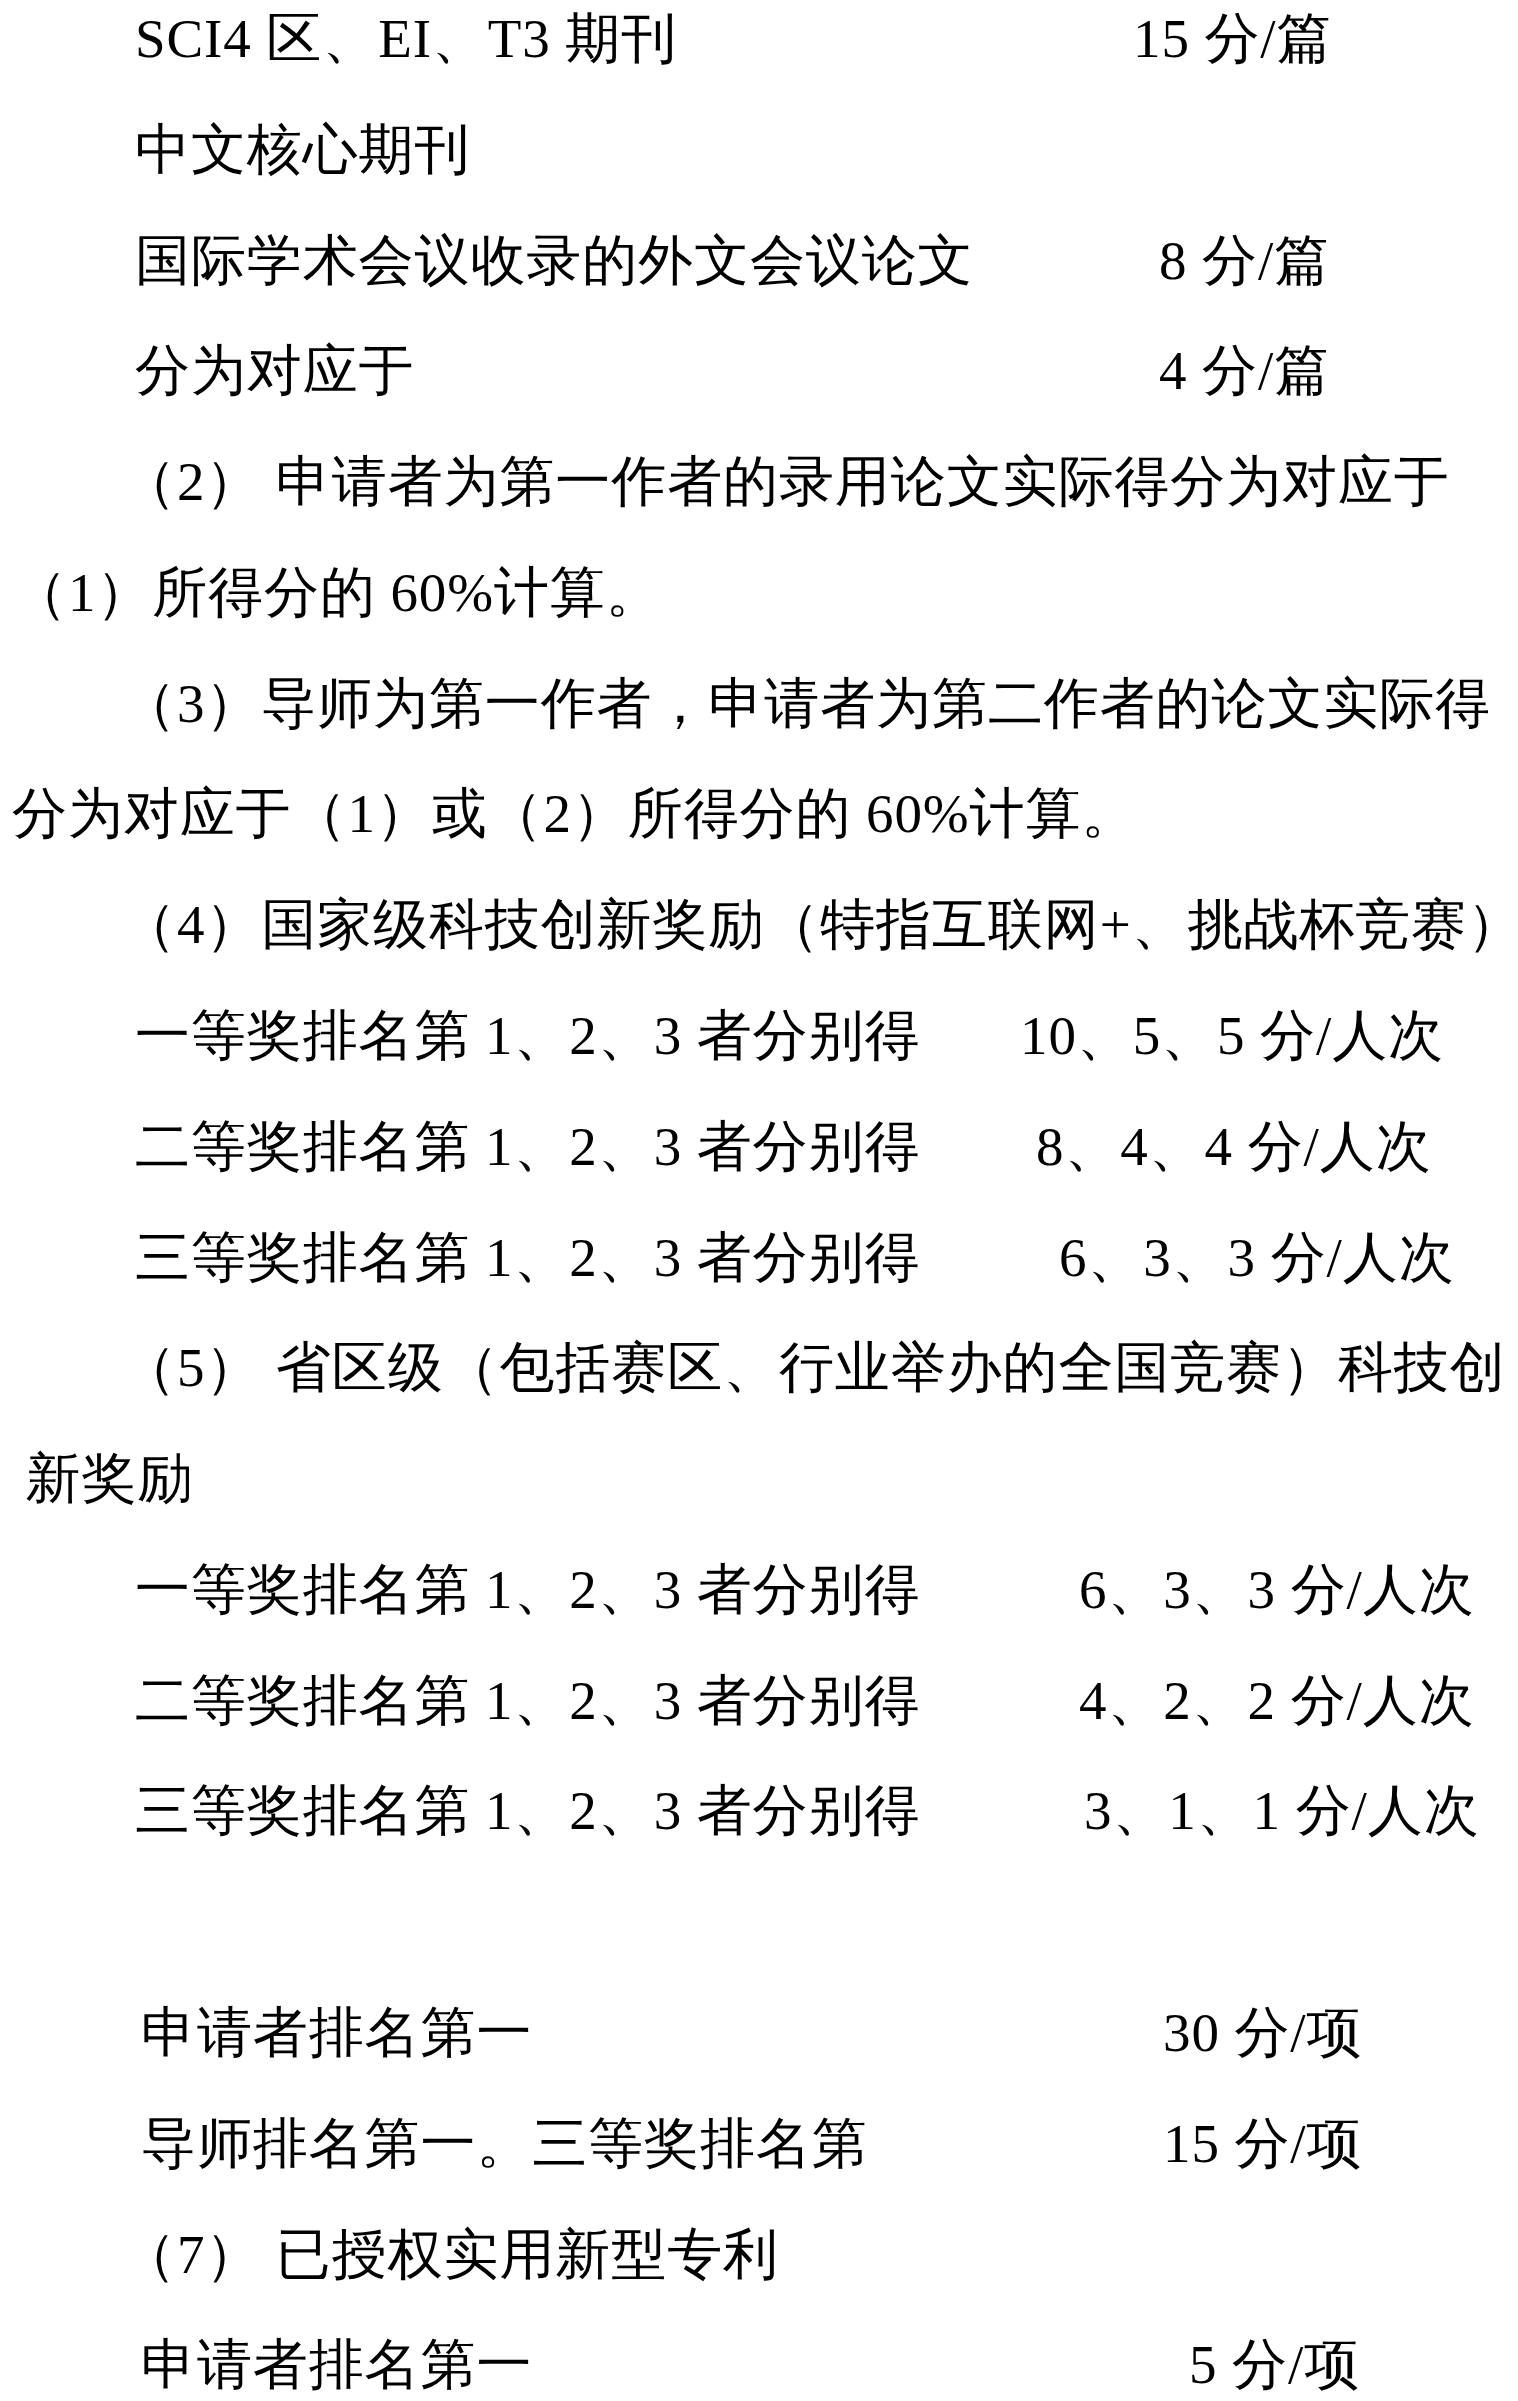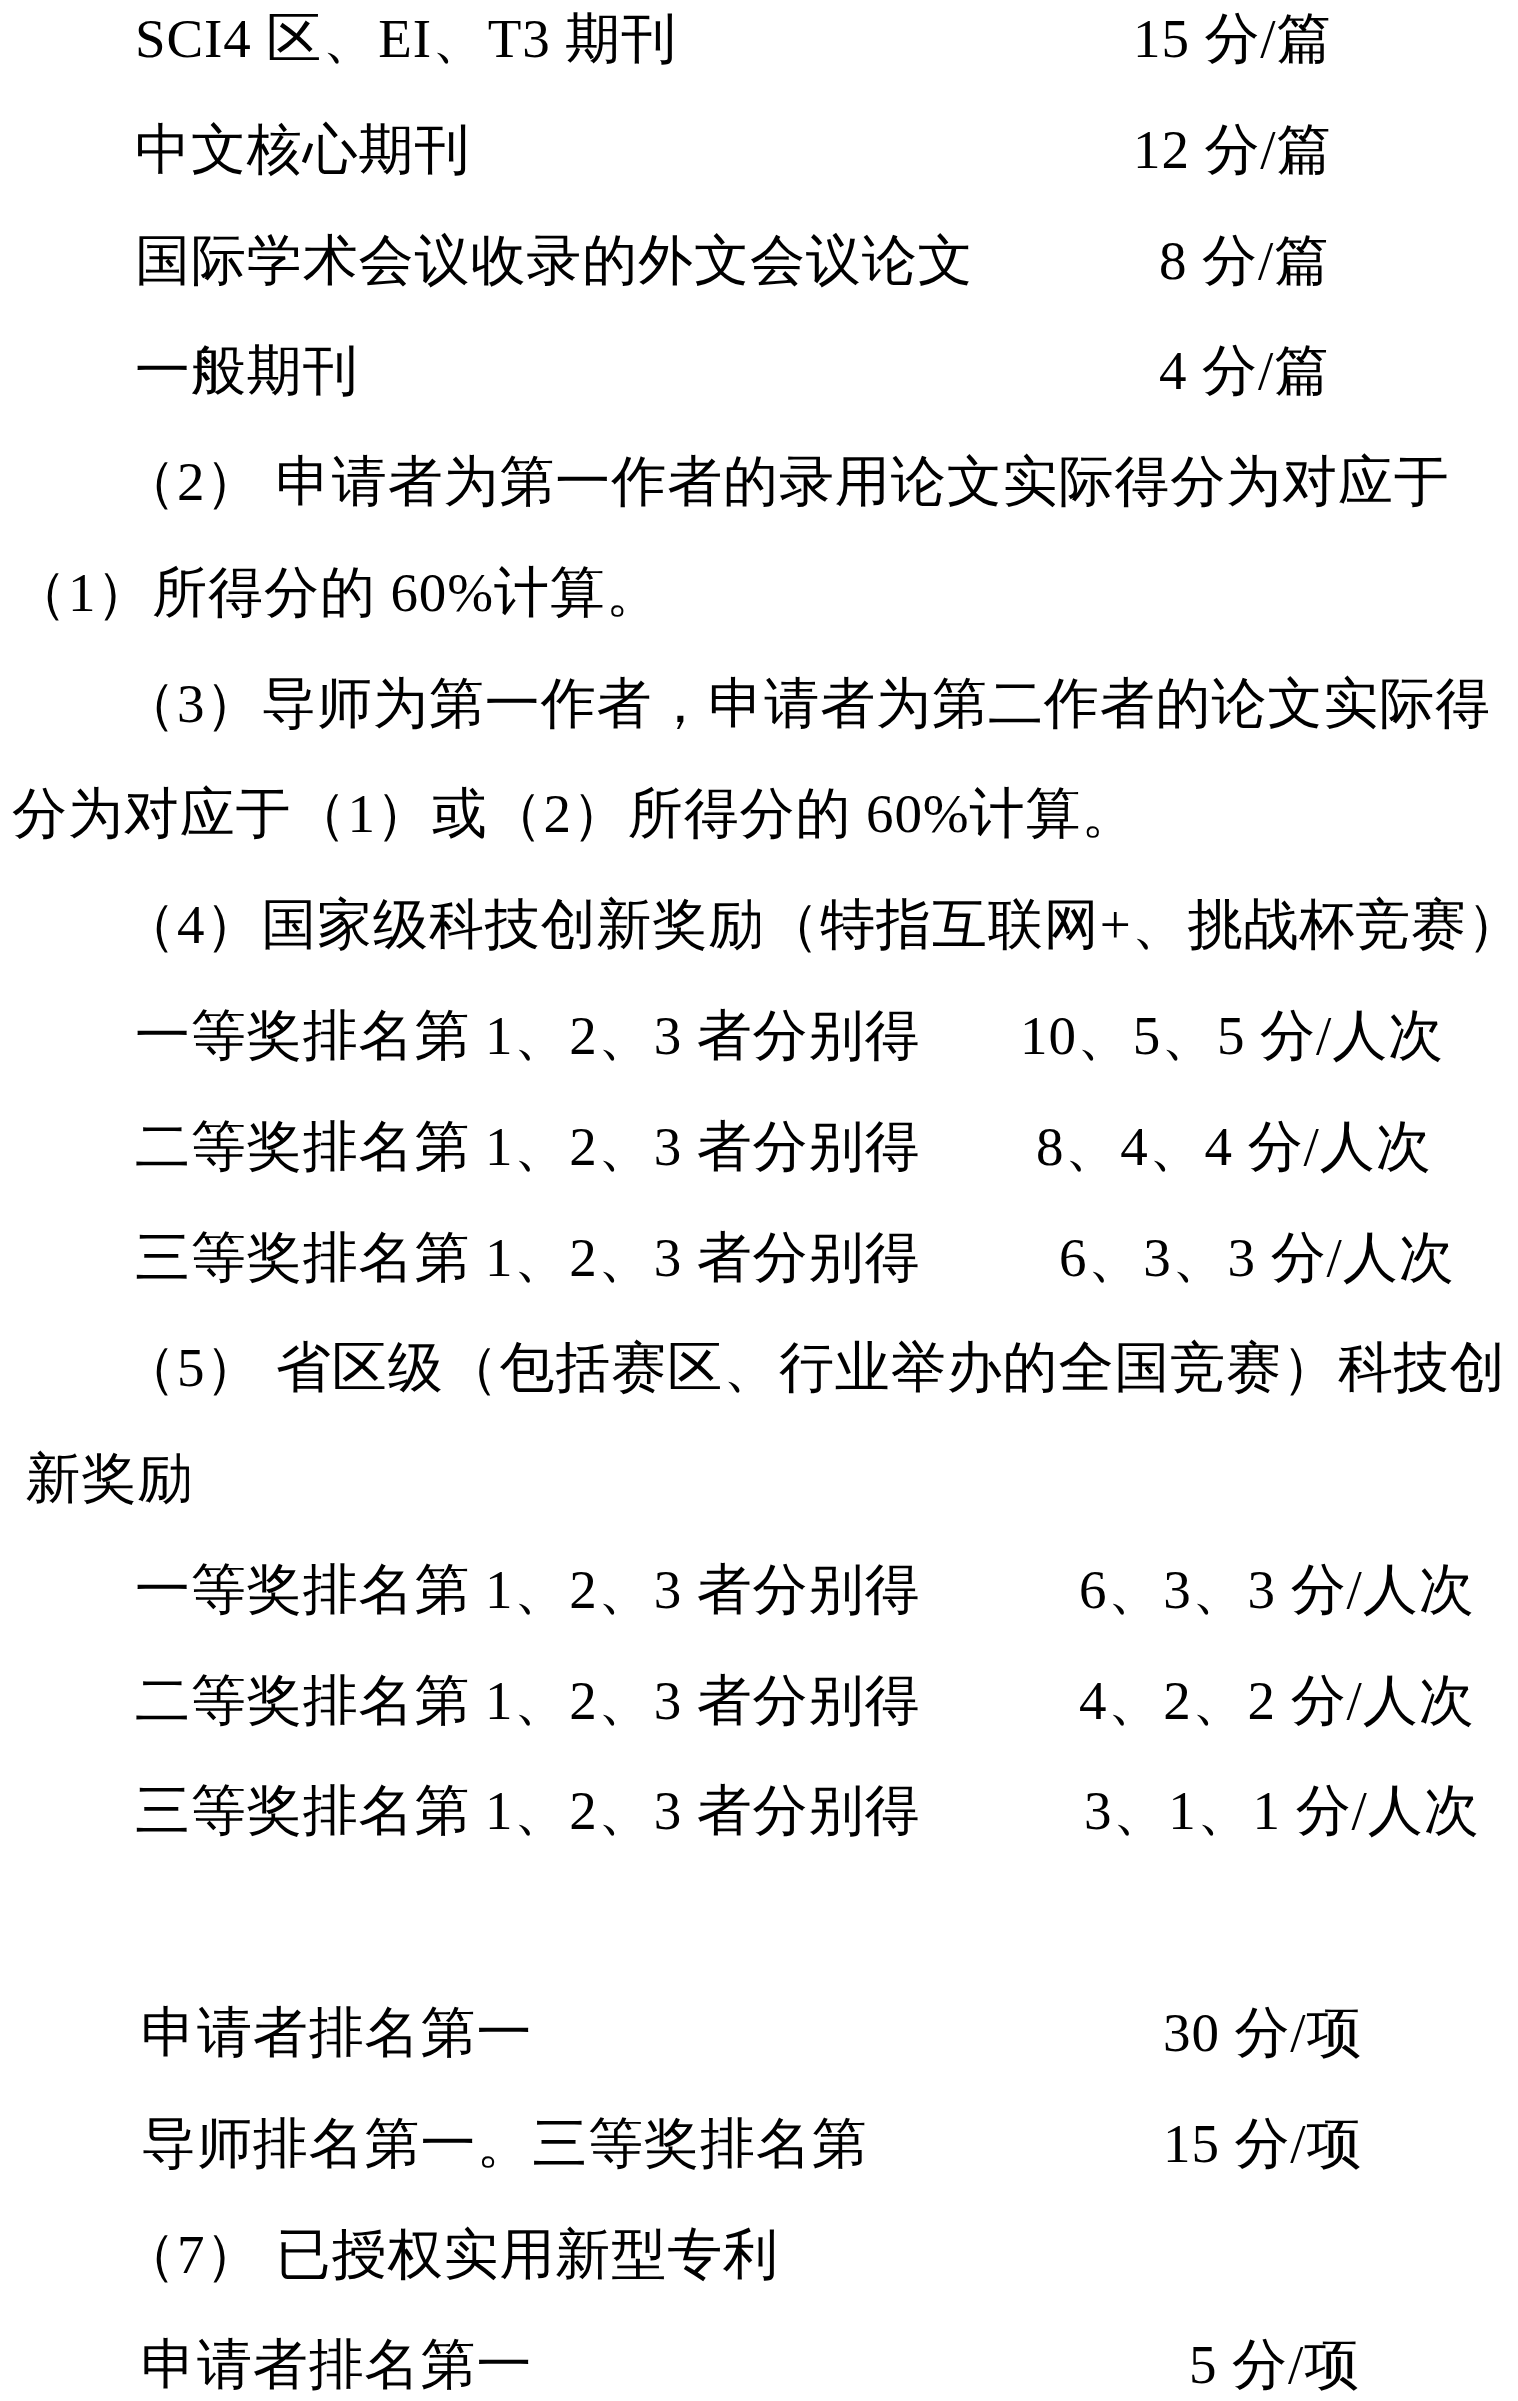--- a/index.html
+++ b/index.html
@@ -32,30 +32,29 @@
 
 <div class="page">
 
   <div class="line" style="top:-17px">
     <span class="lt" style="left:135px">SCI4 区、EI、T3 期刊</span>
     <span class="rt" style="left:1133px">15 分/篇</span>
   </div>
 
   <div class="line" style="top:94px">
     <span class="lt" style="left:135px">中文核心期刊</span>
-    <span class="rt" style="left:1133px">12 分/篇</span>
   </div>
 
   <div class="line" style="top:205px">
     <span class="lt" style="left:135px">国际学术会议收录的外文会议论文</span>
     <span class="rt" style="left:1159px">8 分/篇</span>
   </div>
 
   <div class="line" style="top:315px">
-    <span class="lt" style="left:135px">一般期刊</span>
+    <span class="lt" style="left:135px">分为对应于</span>
     <span class="rt" style="left:1159px">4 分/篇</span>
   </div>
 
   <div class="line" style="top:426px">
     <span class="lt" style="left:121px">（2） 申请者为第一作者的录用论文实际得分为对应于</span>
   </div>
 
   <div class="line" style="top:537px">
     <span class="lt" style="left:12px">（1）所得分的 60%计算。</span>
   </div>

